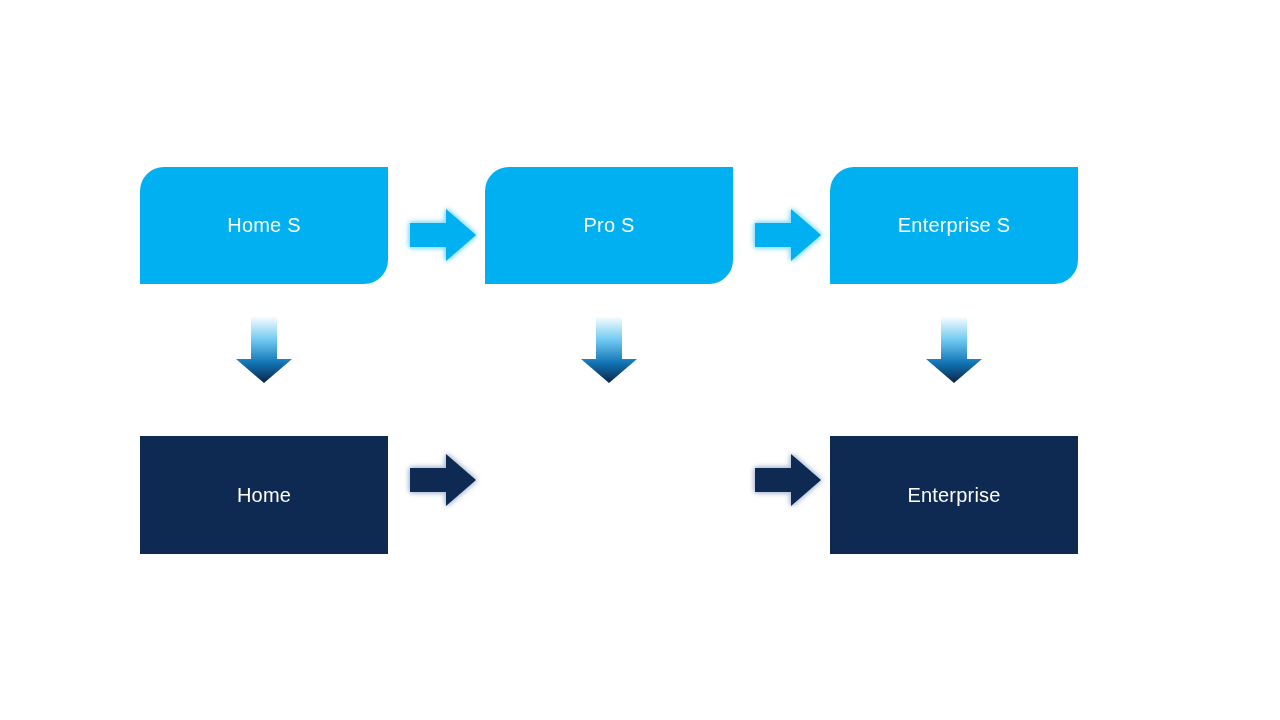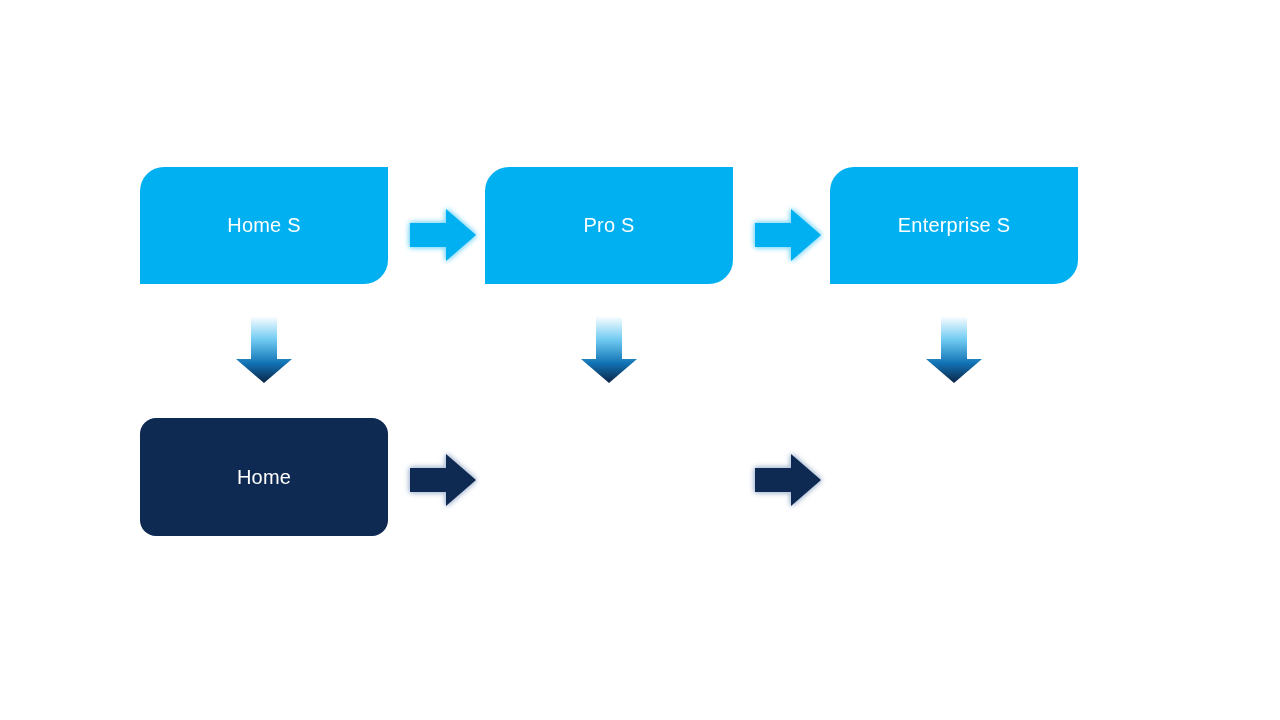--- a/index.html
+++ b/index.html
@@ -25,24 +25,23 @@
     font-size: 20px;
     letter-spacing: 0.2px;
   }
   .node.light {
     top: 167px;
     height: 117px;
     background: var(--light_blue, #00B0F0);
     border-radius: 24px 0 24px 0;
   }
   .node.dark {
-    top: 418px;
+    top: 436px;
     height: 118px;
     background: var(--dark_navy, #0E2A52);
-    border-radius: 16px;
   }
   .col-1 { left: 140px; }
   .col-2 { left: 485px; }
   .col-3 { left: 830px; }
 
   .arrow { position: absolute; line-height: 0; }
   .arrow svg { display: block; overflow: visible; }
 
   .right-arrow { top: 209px; }
   .right-arrow.dark-row { top: 454px; }
@@ -114,20 +113,23 @@
   </div>
   <div class="arrow down-arrow down-3">
     <svg width="56" height="66" viewBox="0 0 56 66">
       <polygon points="15,0 41,0 41,42 56,42 28,66 0,42 15,42" fill="url(#downGrad)"></polygon>
     </svg>
   </div>
 
   <div class="node dark col-1">
     <span>Home</span>
   </div>
+  <div class="node dark col-3">
+    <span>Enterprise</span>
+  </div>
 
   <div class="arrow right-arrow dark-row gap-1 dark-glow">
     <svg width="66" height="52" viewBox="0 0 66 52">
       <polygon points="0,14 36,14 36,0 66,26 36,52 36,38 0,38" fill="#0E2A52"></polygon>
     </svg>
   </div>
   <div class="arrow right-arrow dark-row gap-2 dark-glow">
     <svg width="66" height="52" viewBox="0 0 66 52">
       <polygon points="0,14 36,14 36,0 66,26 36,52 36,38 0,38" fill="#0E2A52"></polygon>
     </svg>

